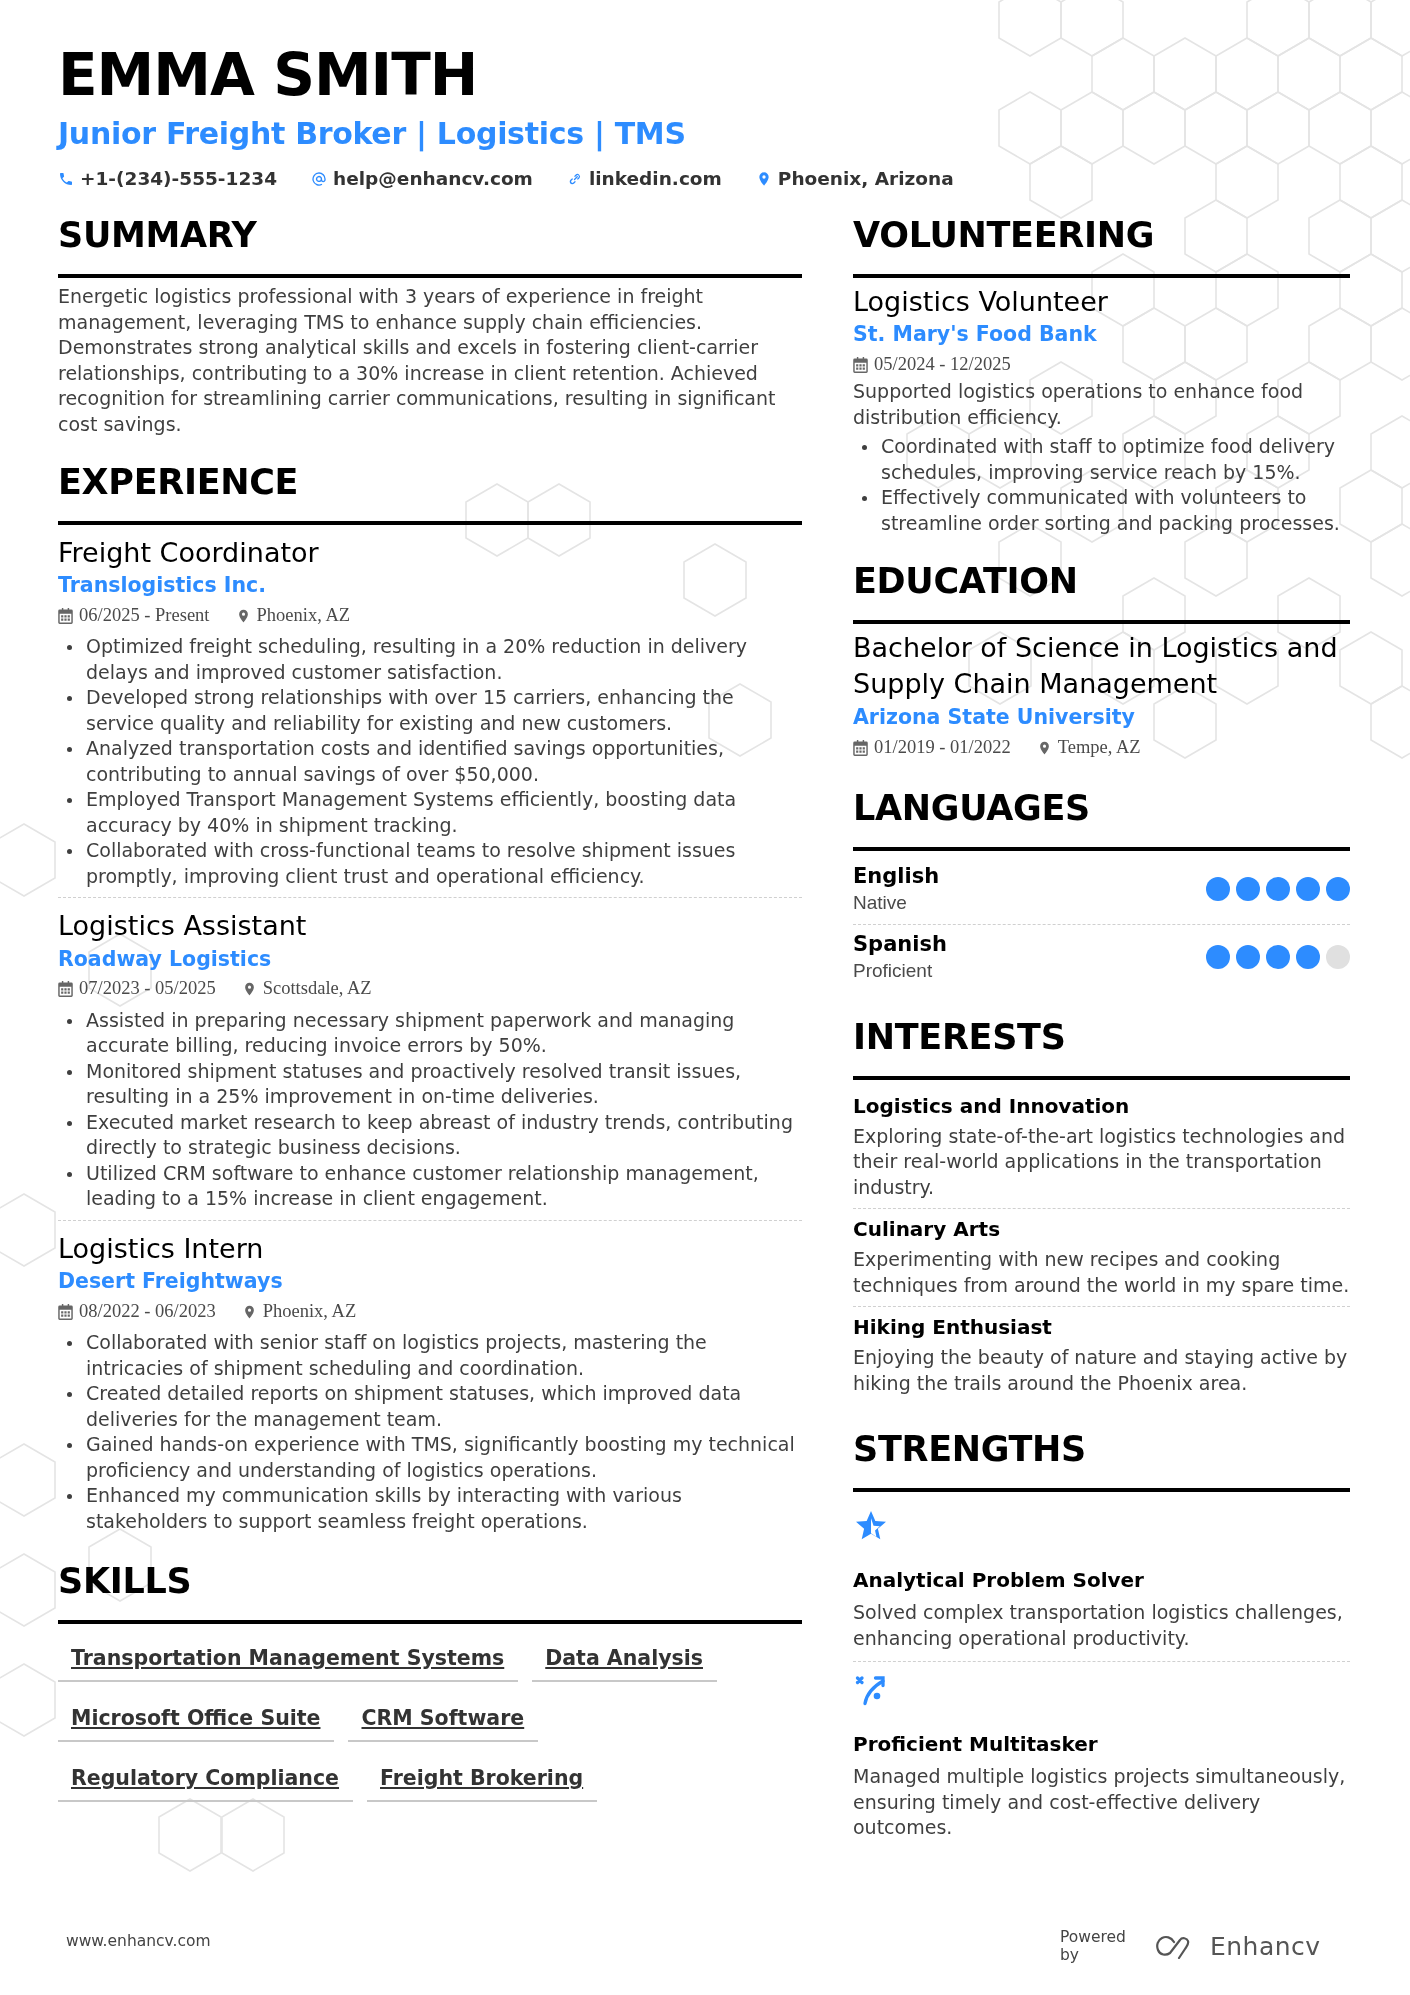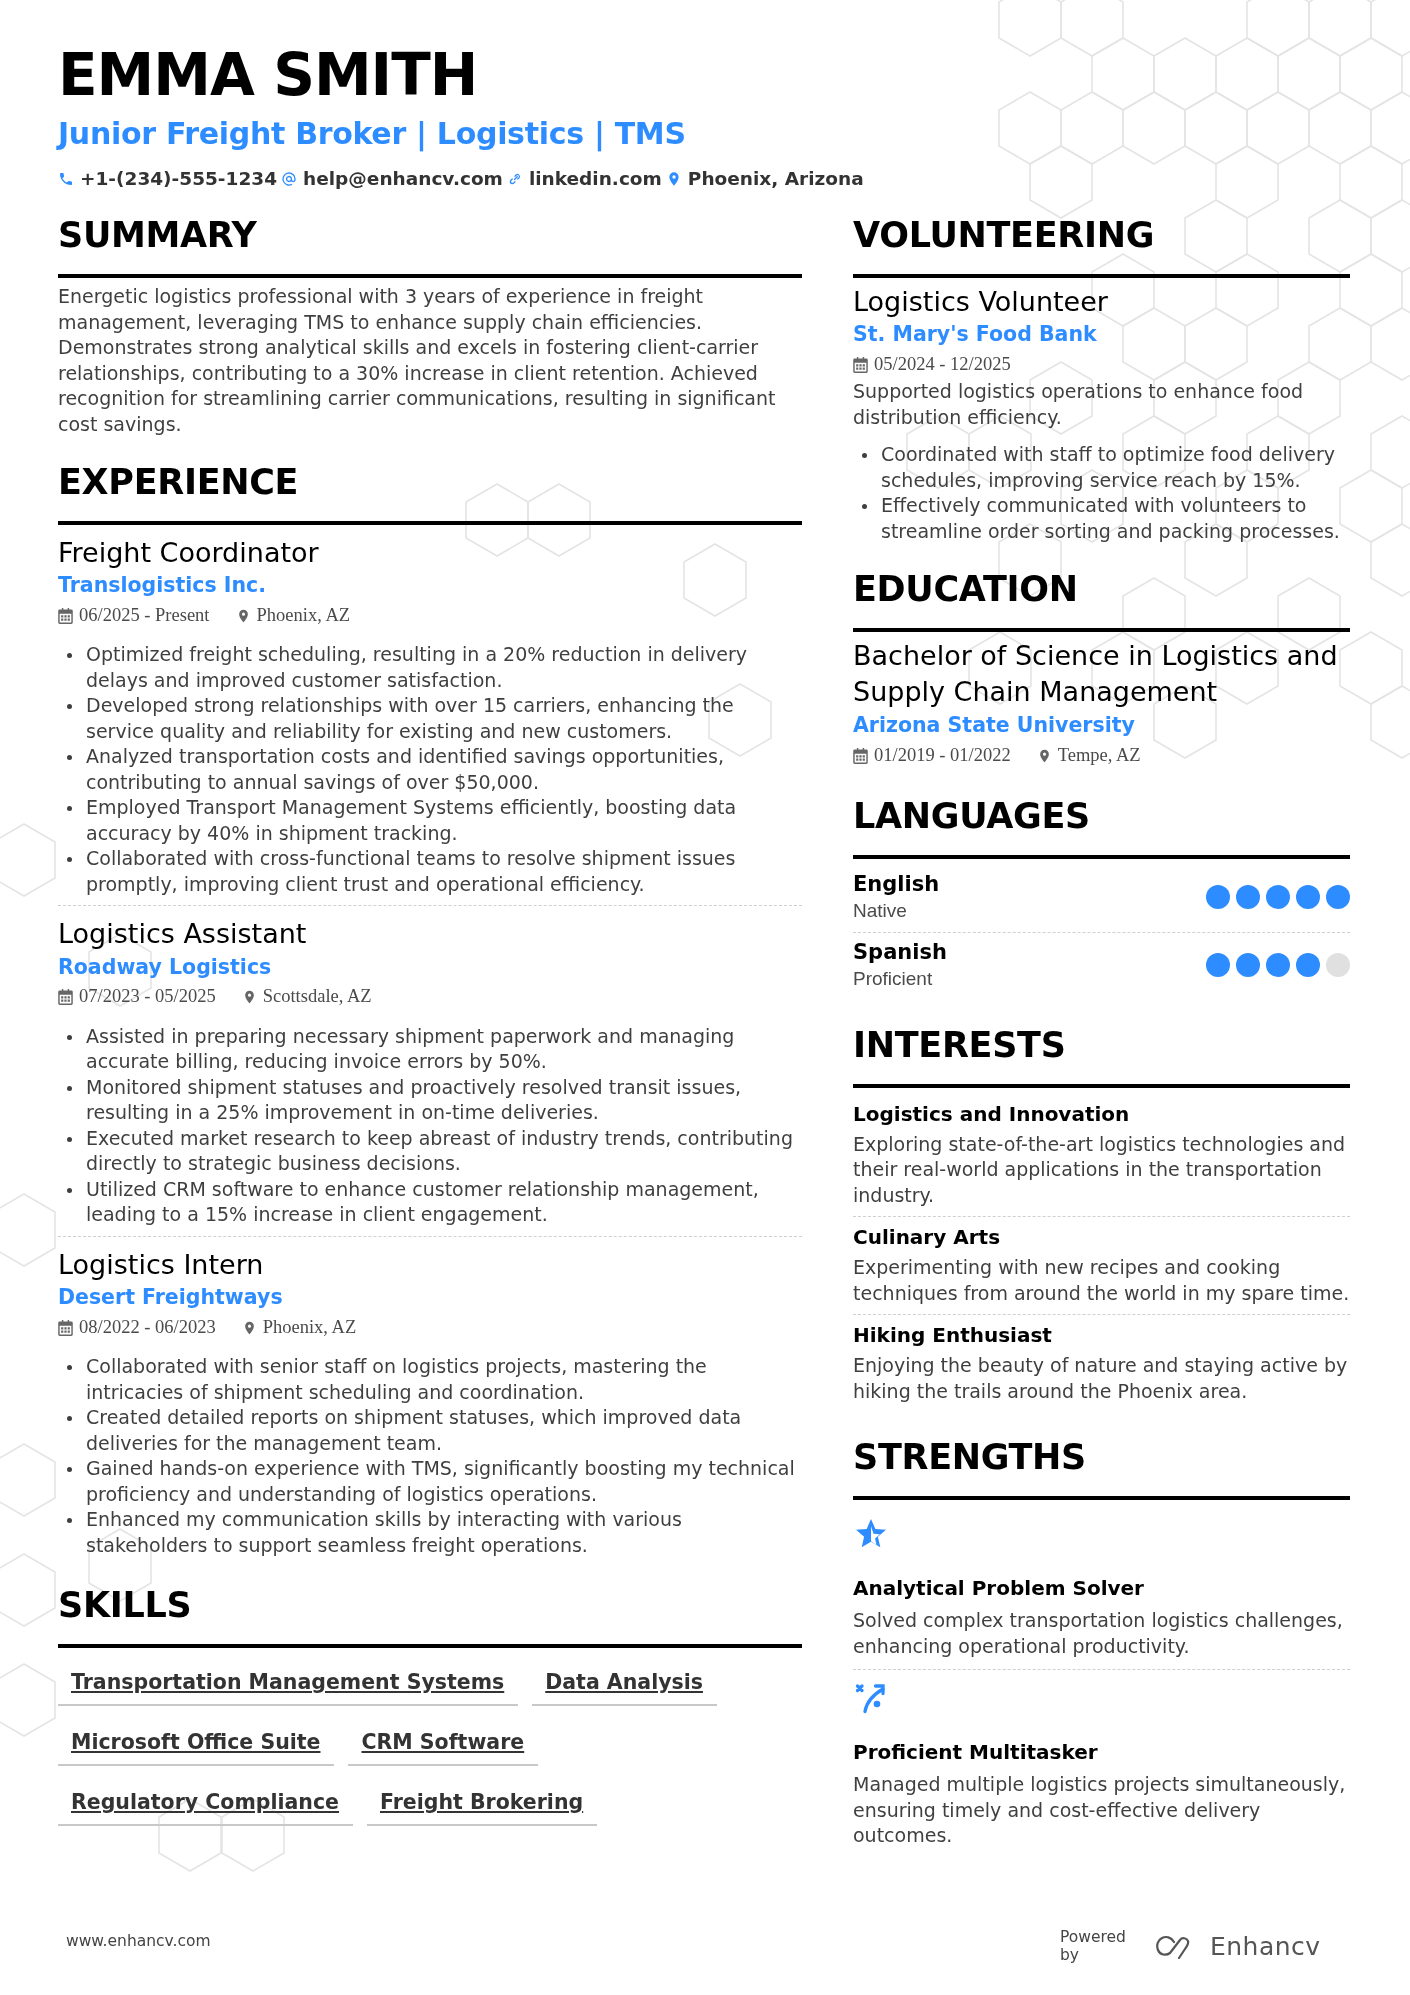--- a/index.html
+++ b/index.html
@@ -6,41 +6,41 @@
   html, body { width: 1410px; height: 1995px; background: #ffffff; }
   body { position: relative; overflow: hidden; font-family: "Liberation Sans", "DejaVu Sans", sans-serif; color: #3a3a3a; }
 
   .hex-bg { position: absolute; left: 0; top: 0; width: 1410px; height: 1995px; pointer-events: none; z-index: 0; }
 
   .page { position: absolute; left: 0; top: 0; width: 1250px; height: 1995px; z-index: 1; }
 
   
   .name { position: absolute; left: 58px; top: 44px; font-family: "DejaVu Sans", sans-serif; font-weight: bold; font-size: 58px; letter-spacing: -1px; color: #000; line-height: 1.1; }
   .headline { position: absolute; left: 58px; top: 116px; font-family: "DejaVu Sans", sans-serif; font-weight: bold; font-size: 30px; color: #2d8cff; line-height: 1.2; letter-spacing: -0.3px; }
-  .contacts { position: absolute; left: 58px; top: 168px; display: flex; gap: 4px; align-items: center; font-family: "DejaVu Sans", sans-serif; font-weight: bold; font-size: 18.5px; color: #333; }
+  .contacts { position: absolute; left: 58px; top: 168px; display: flex; gap: 34px; align-items: center; font-family: "DejaVu Sans", sans-serif; font-weight: bold; font-size: 18.5px; color: #333; }
   .contact { display: flex; align-items: center; gap: 6px; }
   .contact svg { width: 16px; height: 16px; fill: #2d8cff; }
 
   
   .col-left { position: absolute; left: 58px; top: 214px; width: 744px; }
   .col-right { position: absolute; left: 853px; top: 214px; width: 497px; }
 
   .section { margin-bottom: 24px; }
   .section-title { font-family: "DejaVu Sans", sans-serif; font-weight: bold; font-size: 35px; color: #000; line-height: 1.2; padding-bottom: 18px; border-bottom: 4px solid #000; letter-spacing: -0.3px; margin-bottom: 6px; }
 
   .body-text { font-family: "DejaVu Sans", sans-serif; font-size: 19px; line-height: 25.5px; color: #3f3f3f; }
 
   .entry { padding: 4px 0 8px 0; border-bottom: 1.5px dashed #d0d0d0; margin-bottom: 6px; }
   .entry:last-child { border-bottom: none; }
   .entry-title { font-family: "DejaVu Sans", sans-serif; font-size: 27px; color: #000; line-height: 1.3; }
   .entry-company { font-family: "DejaVu Sans", sans-serif; font-weight: bold; font-size: 20.5px; color: #2d8cff; line-height: 1.5; }
   .entry-meta { display: flex; gap: 26px; align-items: center; font-family: "DejaVu Sans", sans-serif; font-size: 18.5px; color: #4a4a4a; line-height: 1.6; }
   .meta-item { display: flex; align-items: center; gap: 6px; font-family: Liberation Serif, serif; }
   .meta-item svg { width: 15px; height: 16px; fill: #666; }
-  .bullets { list-style: none; margin-top: 12px; }
+  .bullets { list-style: none; margin-top: 4px; }
   .bullets li { position: relative; padding-left: 28px; font-family: "DejaVu Sans", sans-serif; font-size: 19px; line-height: 25.5px; color: #3f3f3f; }
   .bullets li::before { content: ""; position: absolute; left: 9px; top: 11px; width: 5px; height: 5px; border-radius: 50%; background: #3f3f3f; }
 
   
   .skills { display: flex; flex-wrap: wrap; gap: 14px 14px; padding-top: 6px; }
   .skill { font-family: "DejaVu Sans", sans-serif; font-weight: bold; font-size: 20.5px; color: #333; padding: 10px 14px 10px 13px; border-bottom: 2px solid #c8c8c8; text-decoration: underline; }
 
   
   .lang-row { display: flex; justify-content: space-between; align-items: center; padding: 6px 0 8px 0; border-bottom: 1.5px dashed #d0d0d0; }
   .lang-row:last-child { border-bottom: none; }

